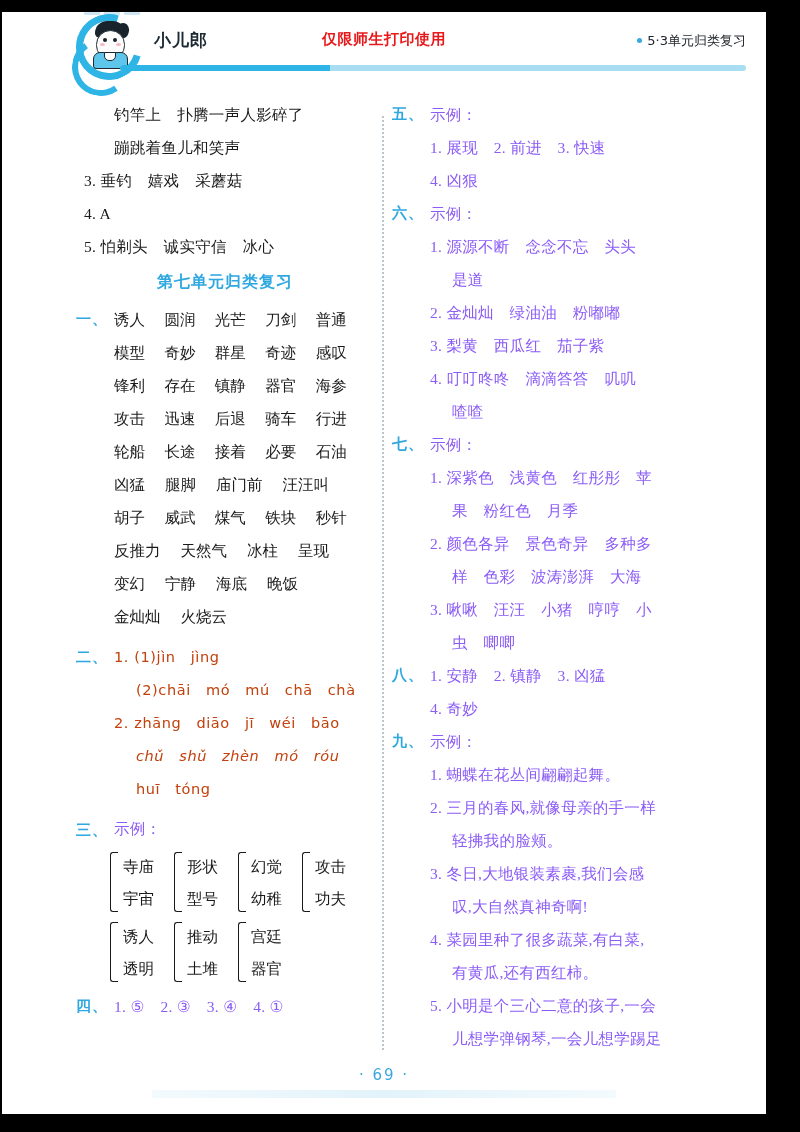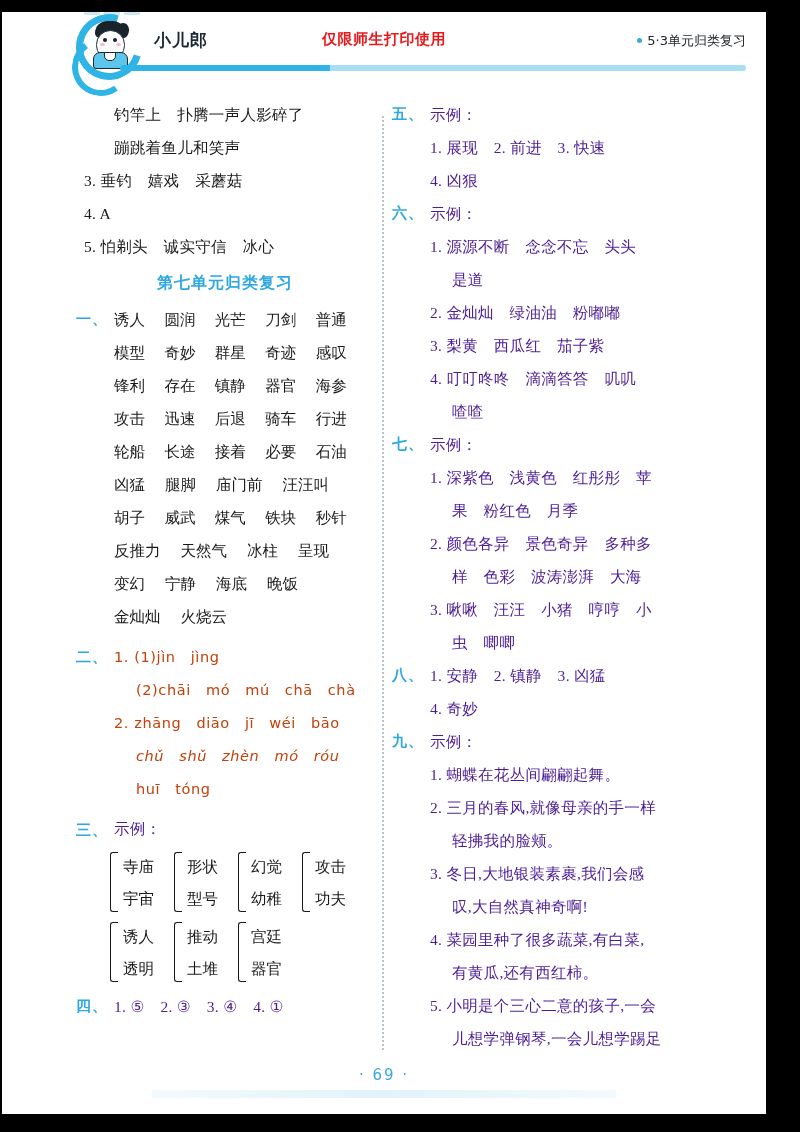--- a/index.html
+++ b/index.html
@@ -115,27 +115,27 @@
     position:relative;
     line-height:33px;
   }
   .sec-num{
     font-family:"DejaVu Sans", sans-serif;
     font-size:15px;font-weight:700;color:#2fa8e0;
     letter-spacing:1px;
   }
   .sec-body{
     font-family:"Liberation Serif", serif;
-    font-size:15.5px;color:#4c1d95;letter-spacing:.3px;
+    font-size:15.5px;color:#8b5cf6;letter-spacing:.3px;
   }
   .indent{padding-left:30px;}
   .indent2{padding-left:52px;}
   .unit-title{
     text-align:center;
-    font-family:Liberation Serif, serif;
+    font-family:Liberation Mono, monospace;
     font-size:16px;font-weight:700;color:#2fa8e0;
     line-height:40px;letter-spacing:1px;
   }
   .pin{
     font-family:"DejaVu Sans", sans-serif;
     font-size:14.5px;color:#c2410c;letter-spacing:.6px;
   }
 
   
   .wgrid{margin-left:30px;}

